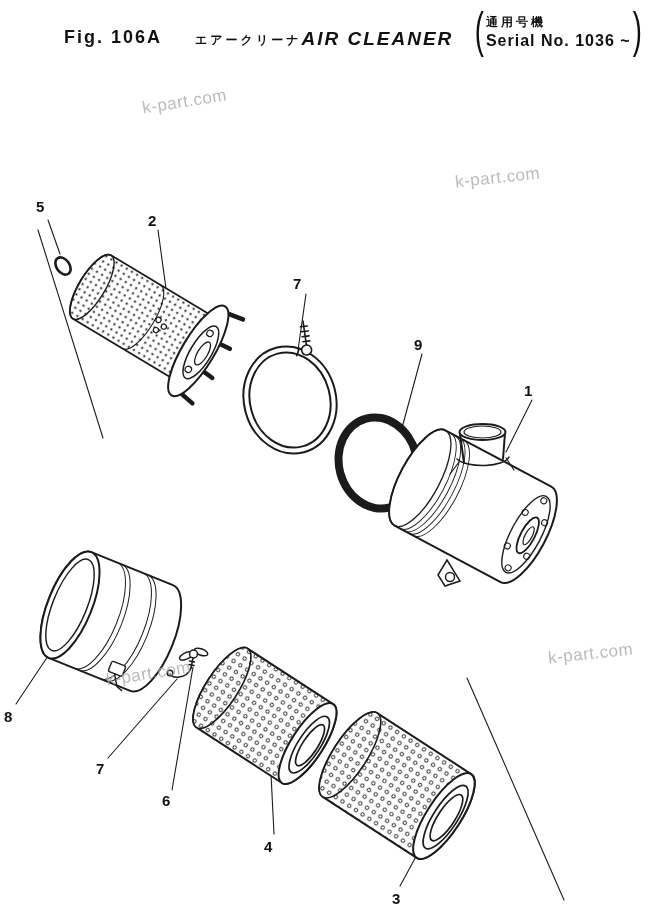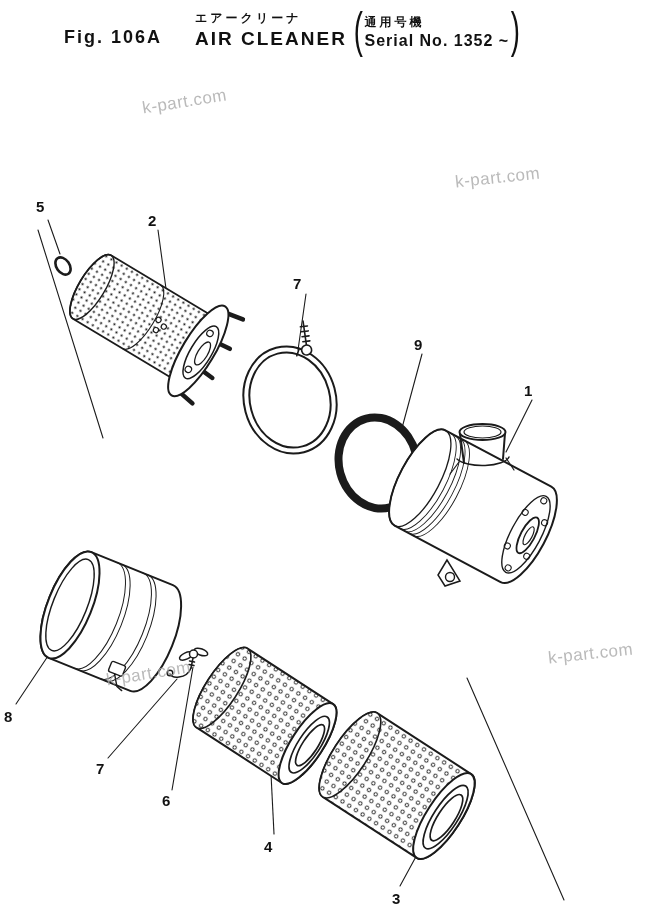--- a/index.html
+++ b/index.html
@@ -1,23 +1,23 @@
 <!DOCTYPE html>
 <html><head>
 <meta charset="utf-8">
 <style>
   html,body{margin:0;padding:0;}
   body{width:671px;height:915px;background:#fff;font-family:"Liberation Sans",sans-serif;color:#111;}
   .page{position:relative;width:671px;height:915px;overflow:hidden;background:#fff;}
   svg.diagram{position:absolute;left:0;top:0;}
   .hdr{position:absolute;top:10px;left:64px;display:flex;align-items:flex-end;}
   .fig{font-size:18px;font-weight:bold;letter-spacing:2px;margin-right:33px;padding-bottom:2px;white-space:nowrap;}
-  .tcol{display:flex;flex-direction:column;align-items:flex-start;margin-right:8px;}
+  .tcol{display:flex;flex-direction:row;align-items:flex-end;margin-right:23px;}
   .jp{font-size:12px;font-weight:bold;letter-spacing:3px;margin-bottom:1px;white-space:nowrap;}
-  .en{font-size:19px;font-weight:bold;letter-spacing:2px;white-space:nowrap;}
+  .en{font-size:19px;font-weight:bold;letter-spacing:2px;white-space:nowrap;font-style:italic;}
   .paren{font-size:50px;font-weight:400;line-height:40px;transform:scaleX(.55);margin:0 -5px;}
   .scol{display:flex;flex-direction:column;align-items:flex-start;margin:0 3px;}
   .en2{font-size:16px;font-weight:bold;letter-spacing:1px;white-space:nowrap;}
   .callout{position:absolute;font-size:15px;font-weight:bold;}
   .wm{position:absolute;color:#a9a9a9;opacity:.8;font-size:17px;letter-spacing:.5px;white-space:nowrap;}
   .wm1{left:142px;top:92px;transform:rotate(-9deg);}
   .wm2{left:455px;top:168px;transform:rotate(-6deg);}
   .wm3{left:548px;top:644px;transform:rotate(-6deg);}
   .wm4{left:106px;top:664px;transform:rotate(-9deg);}
 </style>
@@ -169,21 +169,21 @@
 
   <header class="hdr">
     <div class="fig">Fig. 106A</div>
     <div class="tcol">
       <div class="jp">エアークリーナ</div>
       <div class="en">AIR CLEANER</div>
     </div>
     <div class="paren">(</div>
     <div class="scol">
       <div class="jp">通用号機</div>
-      <div class="en2">Serial No. 1352 ~</div>
+      <div class="en2">Serial No. 1036 ~</div>
     </div>
     <div class="paren">)</div>
   </header>
 
   <div class="wm wm1">k-part.com</div>
   <div class="wm wm2">k-part.com</div>
   <div class="wm wm3">k-part.com</div>
   <div class="wm wm4">k-part.com</div>
 
   <div class="callout" style="left:36px;top:198px">5</div>

